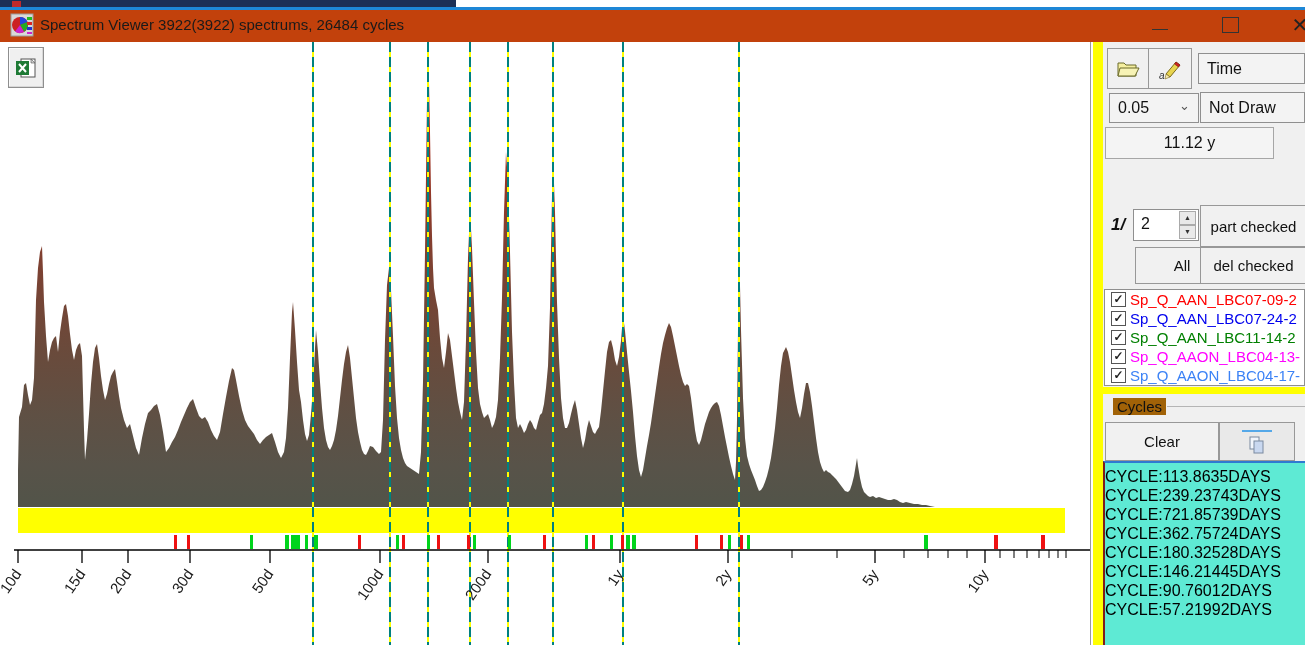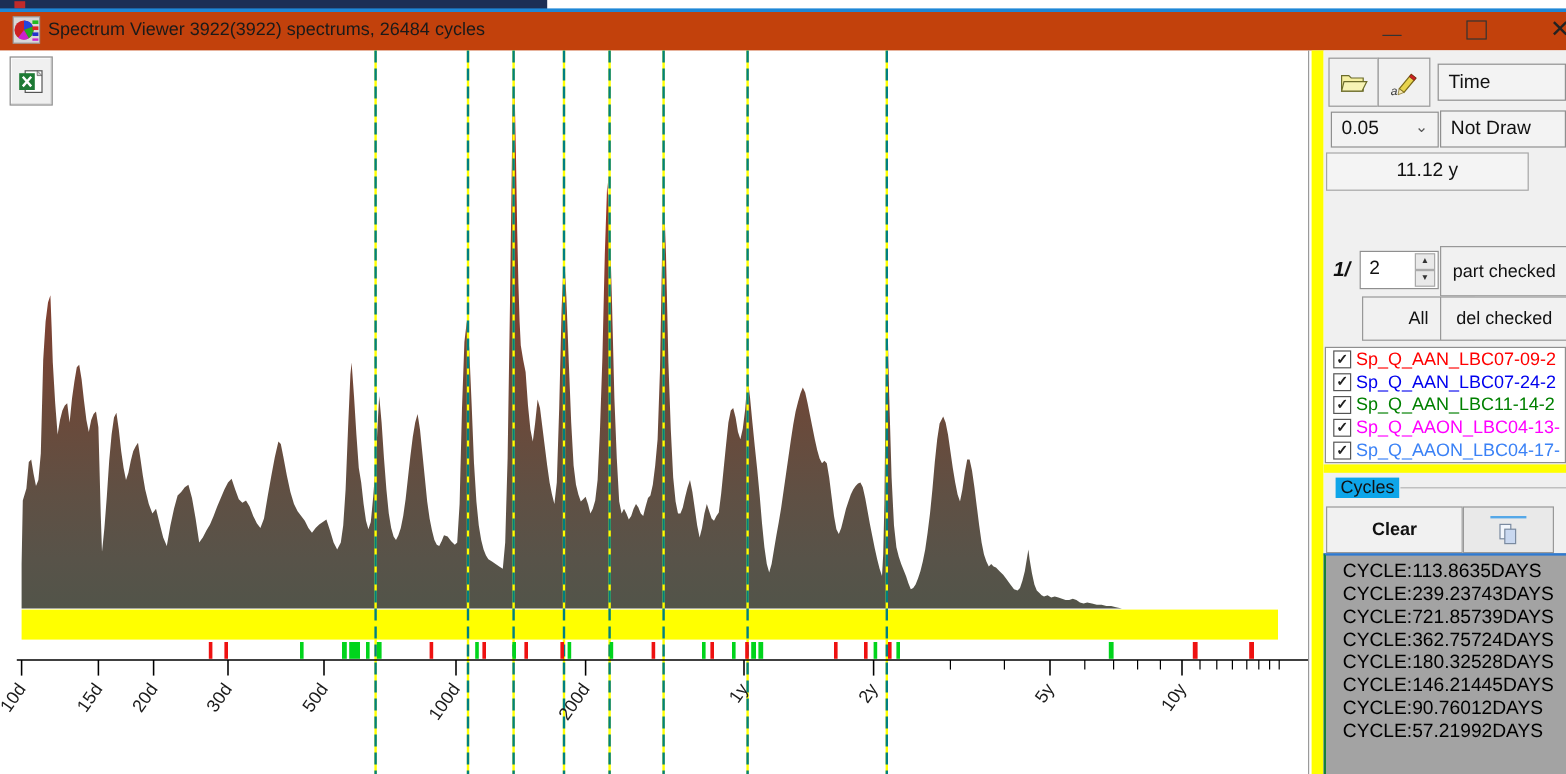--- a/index.html
+++ b/index.html
@@ -41,25 +41,25 @@
   .spinner .arrows{position:absolute;right:2px;top:1px;width:17px;height:28px;}
   .spinner .arr{width:17px;height:14px;background:#e9e9e9;border:1px solid #aaa;box-sizing:border-box;
     font-size:7px;line-height:11px;text-align:center;color:#333;}
   .chklist{position:absolute;left:1px;top:247px;width:201px;height:97px;background:#ffffff;border:1px solid #8f8f8f;
     box-sizing:border-box;overflow:hidden;}
   .chkrow{position:relative;height:19px;display:flex;align-items:center;}
   .chkbox{width:13px;height:13px;border:1px solid #555;background:#fff;margin:0 4px 0 6px;flex:0 0 auto;
     font-size:12px;line-height:12px;text-align:center;color:#222;font-weight:bold;}
   .chklabel{font-size:15px;white-space:nowrap;}
   .ybar-h{position:absolute;left:0px;top:345px;width:202px;height:7px;background:#ffff00;}
-  .cycles-cap{position:absolute;left:10px;top:356px;font-size:15px;color:#111;background:#0ea5e9;padding:0 4px;z-index:2;}
+  .cycles-cap{position:absolute;left:10px;top:356px;font-size:15px;color:#111;background:#a16207;padding:0 4px;z-index:2;}
   .group-line{position:absolute;left:64px;top:364px;width:138px;height:1px;background:#b5b5b5;}
   .copybtn-accent{width:30px;height:2px;background:#55a8e8;position:absolute;top:7px;left:50%;margin-left:-15px;}
-  .cyclelist{position:absolute;left:0px;top:419px;width:202px;height:184px;background:#a3a3a3;
-    border-top:2px solid #2f7ad1;border-left:2px solid #15803d;box-sizing:border-box;padding:4px 0 0 14px;}
+  .cyclelist{position:absolute;left:0px;top:419px;width:202px;height:184px;background:#5eead4;
+    border-top:2px solid #2f7ad1;border-left:2px solid #7f1d1d;box-sizing:border-box;padding:4px 0 0 0;}
   .cyclerow{font-size:16px;color:#000;line-height:19px;white-space:nowrap;}
 </style>
 </head>
 <body>
 
 <div id="stage">
 
   <div class="bg-navy">
       <div class="dot"></div>
     </div>
@@ -272,21 +272,21 @@
         <div class="chkrow">
           <div class="chkbox">✓</div>
           <span class="chklabel" style="color: #3b82f6;">Sp_Q_AAON_LBC04-17-</span>
         </div>
       </div>
 
     <div class="ybar-h"></div>
     <div class="group-line"></div>
     <div class="cycles-cap">Cycles</div>
 
-    <div class="pbtn" style="left:2px;top:380px;width:112px;height:37px;font-weight:bold;">
+    <div class="pbtn" style="left:2px;top:380px;width:112px;height:37px;">
       <span>Clear</span>
     </div>
     <div class="pbtn" style="left:116px;top:380px;width:74px;height:37px;background:#e9e9e9;">
       <div class="copybtn-accent"></div>
       <svg width="20" height="20" viewBox="0 0 20 20" style="margin-top:6px;">
         <rect x="3" y="2" width="9" height="12" fill="#f2f6fc" stroke="#7a8aa0"></rect>
         <rect x="7" y="6" width="9" height="12" fill="#c9d8f0" stroke="#7a8aa0"></rect>
       </svg>
     </div>
 

